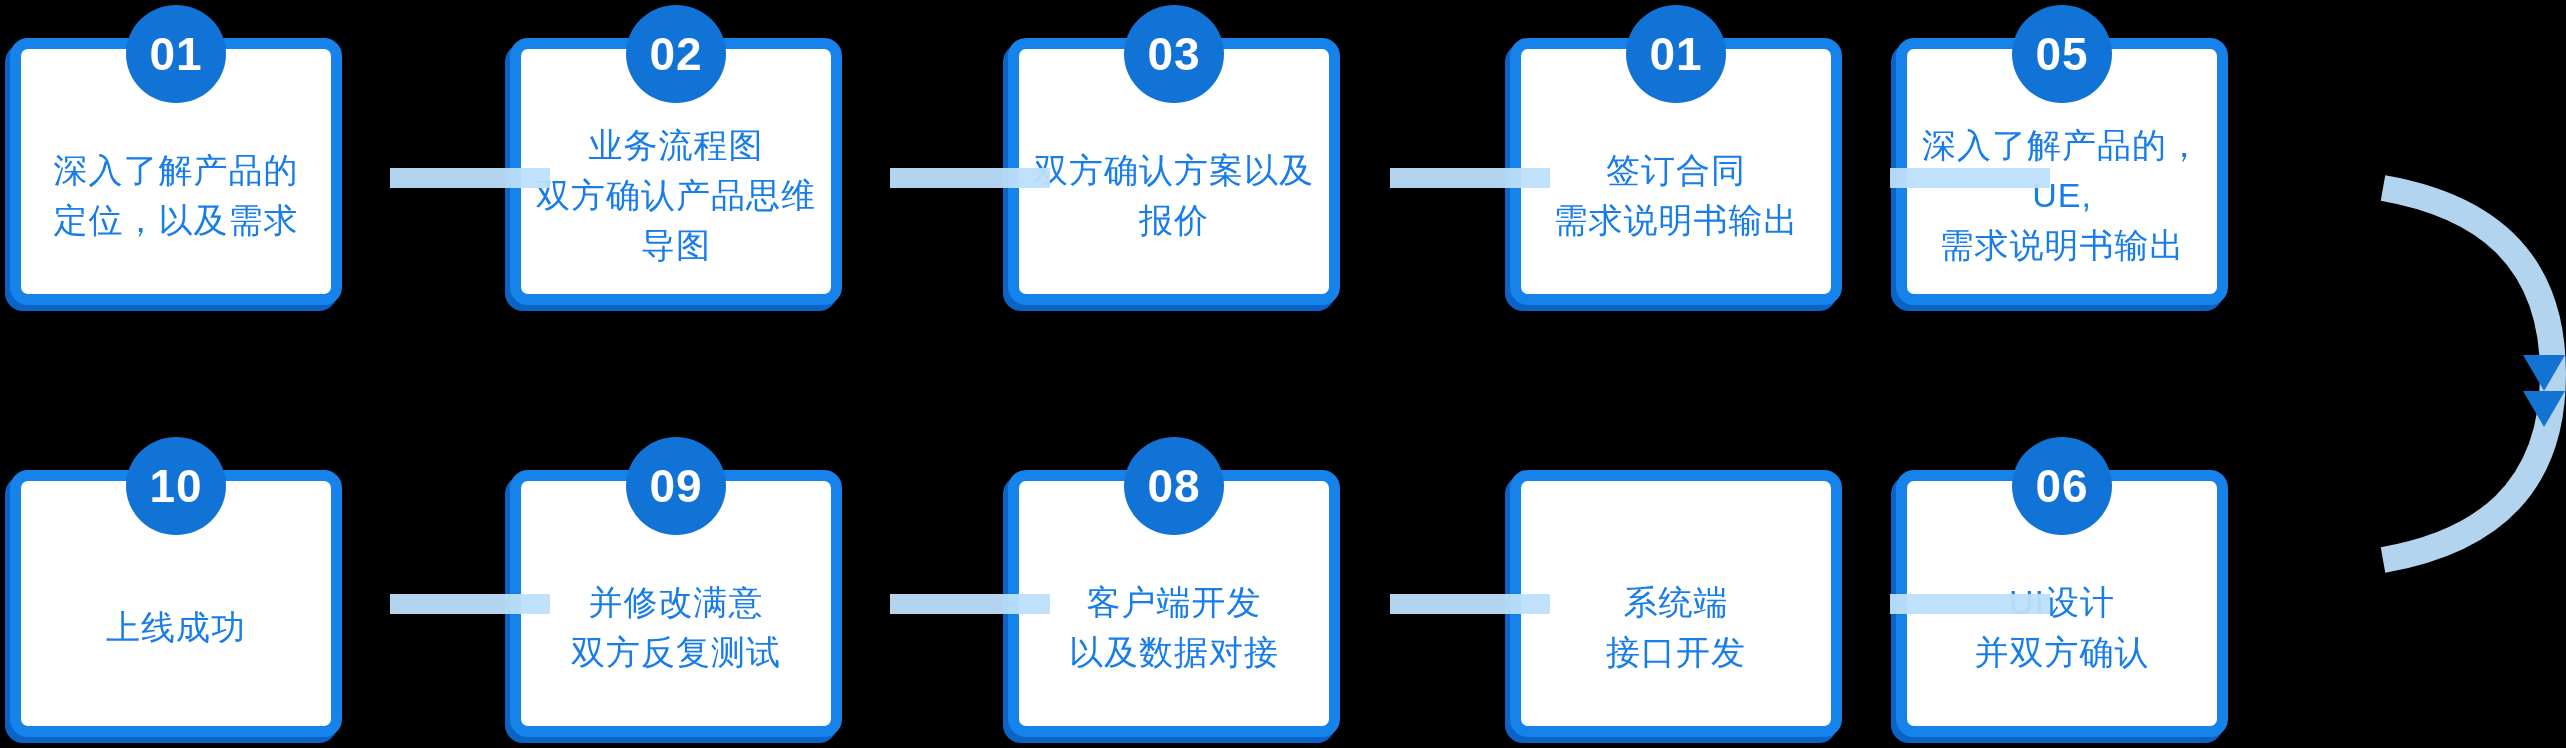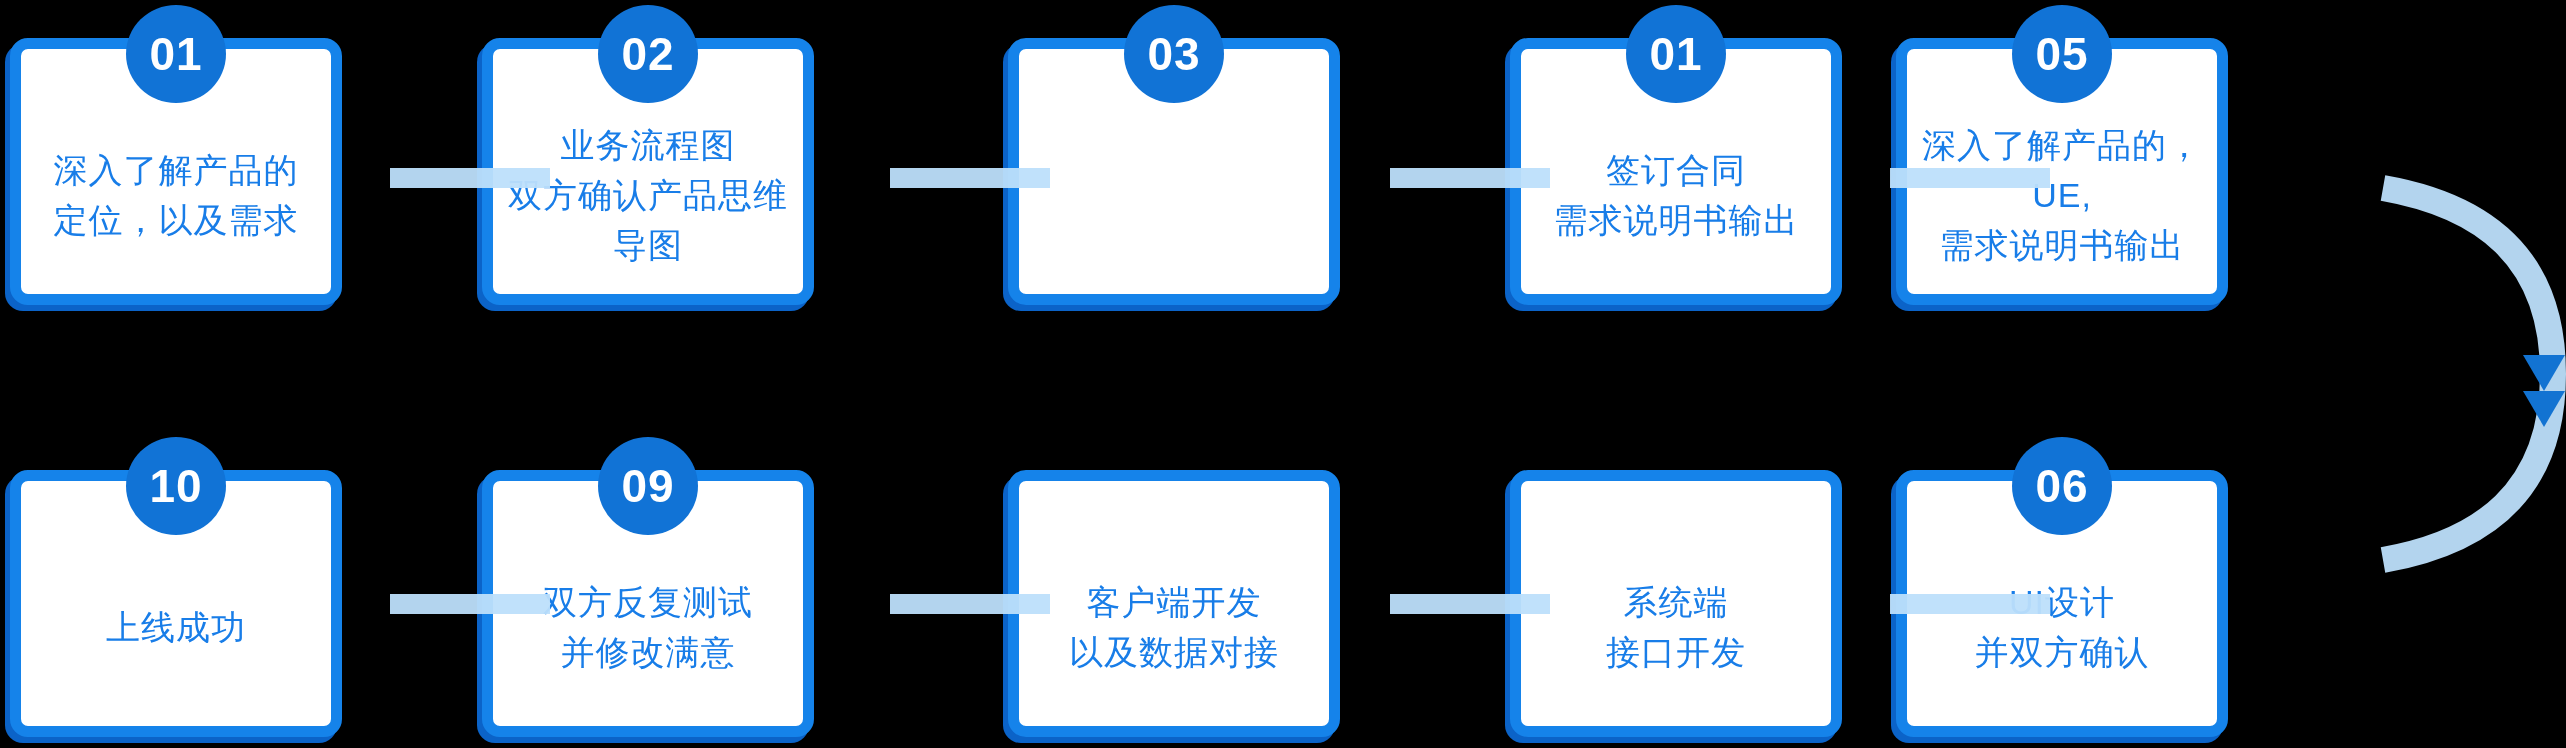--- a/index.html
+++ b/index.html
@@ -19,21 +19,21 @@
     width:332px;height:267px;
     background:#ffffff;
     border:11px solid #1583ea;
     border-radius:18px;
     box-shadow:-5px 6px 0 #0b63c8;
     z-index:2;
   }
   .row1{top:38px;}
   .row2{top:470px;}
   .x1{left:10px;}
-  .x2{left:482px;}
+  .x2{left:510px;}
   .x3{left:1008px;}
   .x4{left:1510px;}
   .x5{left:1896px;}
 
   .badge{
     position:absolute;
     top:-44px;left:50%;
     transform:translateX(-50%);
     width:100px;height:98px;
     border-radius:50%;
@@ -106,20 +106,24 @@
       </div>
     <div class="card-text">
       <div class="line">业务流程图</div>
       <div class="line">双方确认产品思维导图</div>
     </div>
   </div>
   <div class="card row1 x3">
     <div class="badge">
         <span>03</span>
       </div>
+    <div class="card-text">
+      <div class="line">双方确认方案以及报价</div>
+
+    </div>
   </div>
   <div class="card row1 x4">
     <div class="badge">
         <span>01</span>
       </div>
     <div class="card-text">
       <div class="line">签订合同</div>
       <div class="line">需求说明书输出</div>
     </div>
   </div>
@@ -140,25 +144,28 @@
     <div class="card-text">
       <div class="line">上线成功</div>
 
     </div>
   </div>
   <div class="card row2 x2">
     <div class="badge">
         <span>09</span>
       </div>
     <div class="card-text">
+      <div class="line">并修改满意</div>
       <div class="line">双方反复测试</div>
-      <div class="line">并修改满意</div>
     </div>
   </div>
   <div class="card row2 x3">
+    <div class="badge">
+        <span>08</span>
+      </div>
     <div class="card-text">
       <div class="line">客户端开发</div>
       <div class="line">以及数据对接</div>
     </div>
   </div>
   <div class="card row2 x4">
     <div class="card-text">
       <div class="line">系统端</div>
       <div class="line">接口开发</div>
     </div>

